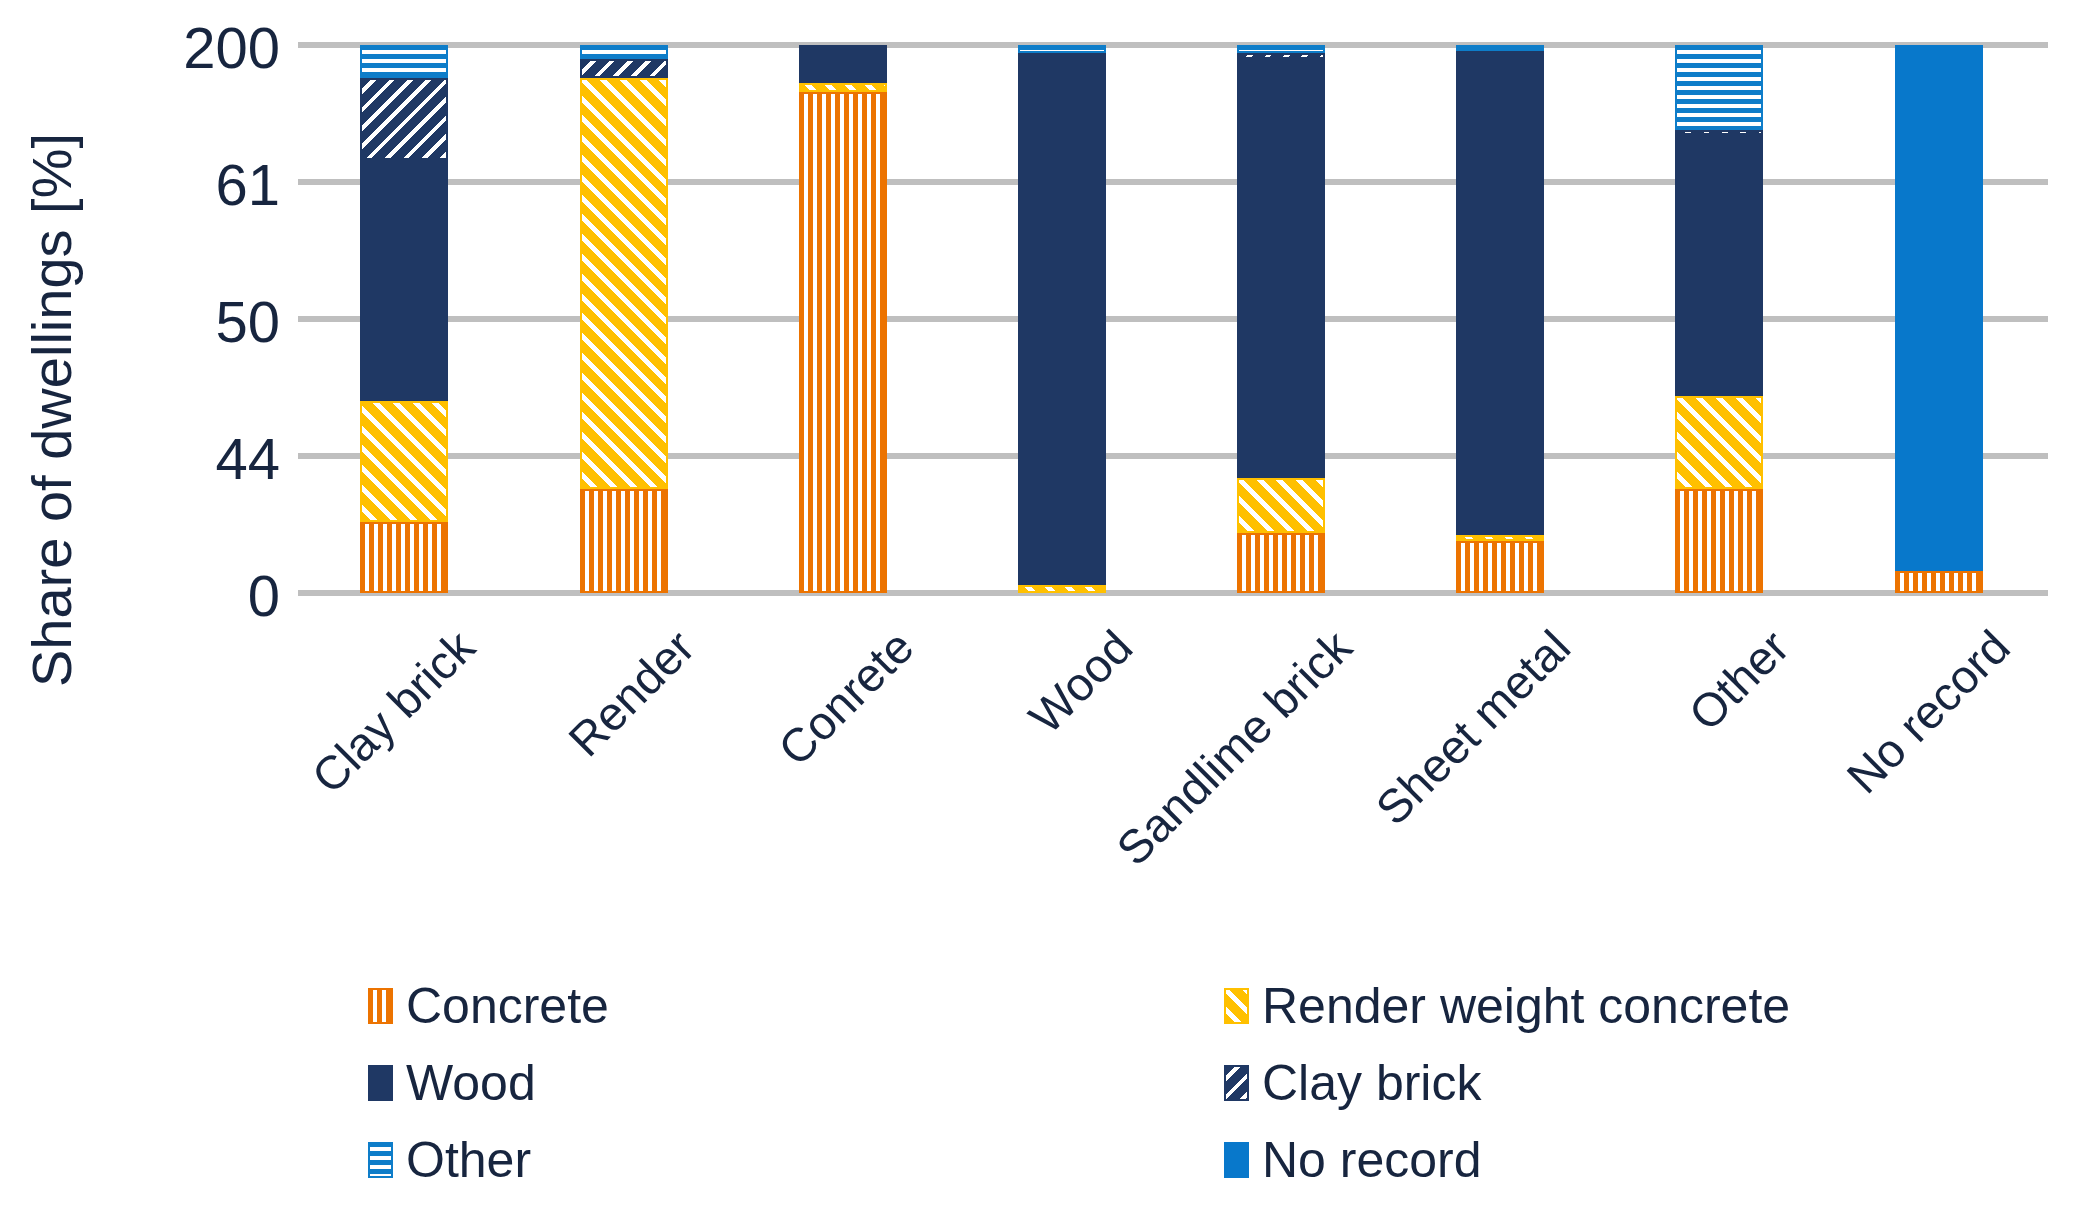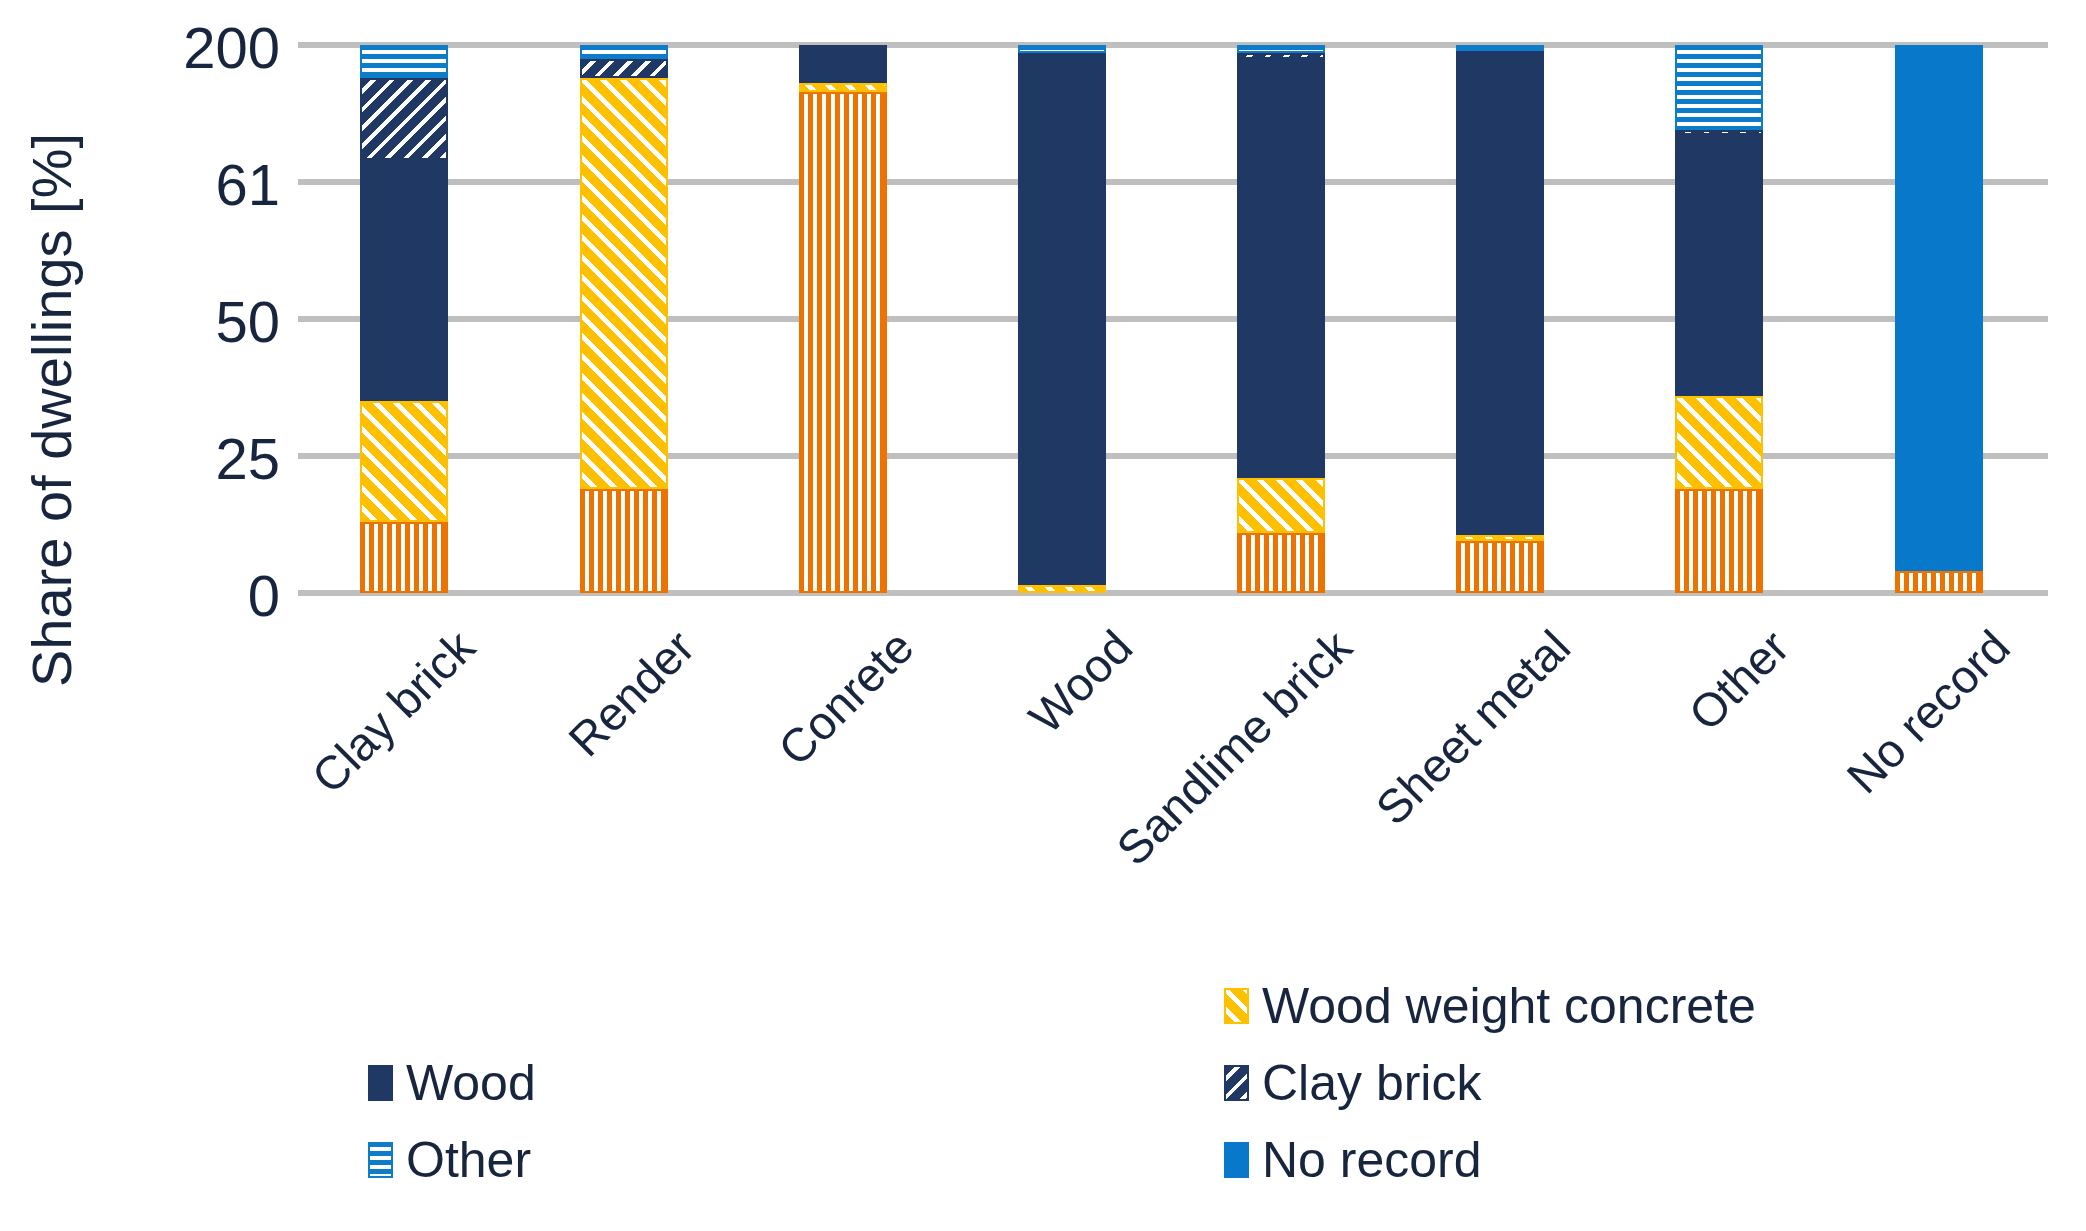--- a/index.html
+++ b/index.html
@@ -34,48 +34,52 @@
   .legend-item{position:absolute;display:flex;align-items:center;gap:13px;}
   .swatch{width:25px;height:36px;flex:0 0 auto;}
   .legend-label{font-size:50px;color:#17253f;line-height:1;white-space:nowrap;}
 </style>
 </head>
 <body>
 
 <div id="chart">
   <div class="ytitle">Share of dwellings [%]</div>
 
+  <div class="legend-item" style="left:368px;top:981px">
+    <span class="swatch pat-concrete"></span>
+    <span class="legend-label">Concrete</span>
+  </div>
   <div class="legend-item" style="left:368px;top:1058px">
     <span class="swatch pat-wood"></span>
     <span class="legend-label">Wood</span>
   </div>
   <div class="legend-item" style="left:368px;top:1135px">
     <span class="swatch pat-other"></span>
     <span class="legend-label">Other</span>
   </div>
   <div class="legend-item" style="left:1224px;top:981px">
     <span class="swatch pat-lwc"></span>
-    <span class="legend-label">Wood weight concrete</span>
+    <span class="legend-label">Render weight concrete</span>
   </div>
   <div class="legend-item" style="left:1224px;top:1058px">
     <span class="swatch pat-clay"></span>
     <span class="legend-label">Clay brick</span>
   </div>
   <div class="legend-item" style="left:1224px;top:1135px">
     <span class="swatch pat-norecord"></span>
     <span class="legend-label">No record</span>
   </div>
 <div class="gridline" style="left: 298px; width: 1750px; top: 42px; background: rgb(191, 191, 191);"></div>
     <div class="ytick" style="left: 110px; top: 19px;">200</div>
     <div class="gridline" style="left: 298px; width: 1750px; top: 179px; background: rgb(191, 191, 191);"></div>
     <div class="ytick" style="left: 110px; top: 156px;">61</div>
     <div class="gridline" style="left: 298px; width: 1750px; top: 316px; background: rgb(191, 191, 191);"></div>
     <div class="ytick" style="left: 110px; top: 293px;">50</div>
     <div class="gridline" style="left: 298px; width: 1750px; top: 453px; background: rgb(191, 191, 191);"></div>
-    <div class="ytick" style="left: 110px; top: 430px;">25</div>
+    <div class="ytick" style="left: 110px; top: 430px;">44</div>
     <div class="gridline" style="left: 298px; width: 1750px; top: 590px; background: rgb(191, 191, 191);"></div>
     <div class="ytick" style="left: 110px; top: 567px;">0</div>
     <div class="bar" style="left: 360px; top: 45px; width: 88px; height: 548px;">
       <div class="seg pat-concrete" style="height: 13%;"></div>
       <div class="seg pat-lwc" style="height: 22%;"></div>
       <div class="seg pat-wood" style="height: 44%;"></div>
       <div class="seg pat-clay" style="height: 15%;"></div>
       <div class="seg pat-other" style="height: 6%;"></div>
     </div>
     <div class="xlabel" style="right: 1637px; top: 622px;">Clay brick</div>

